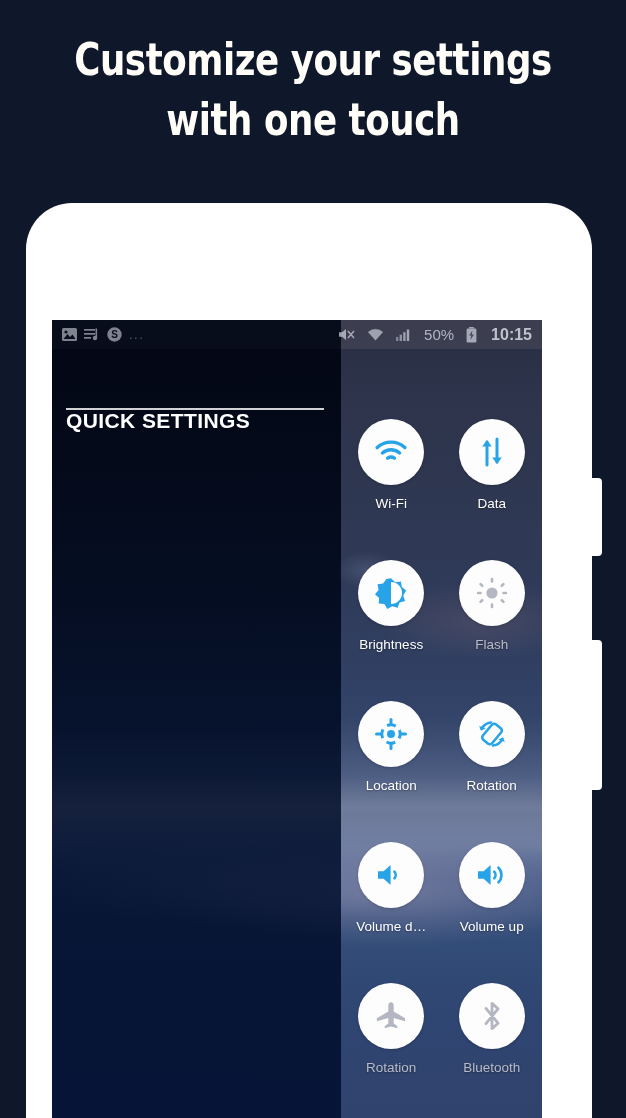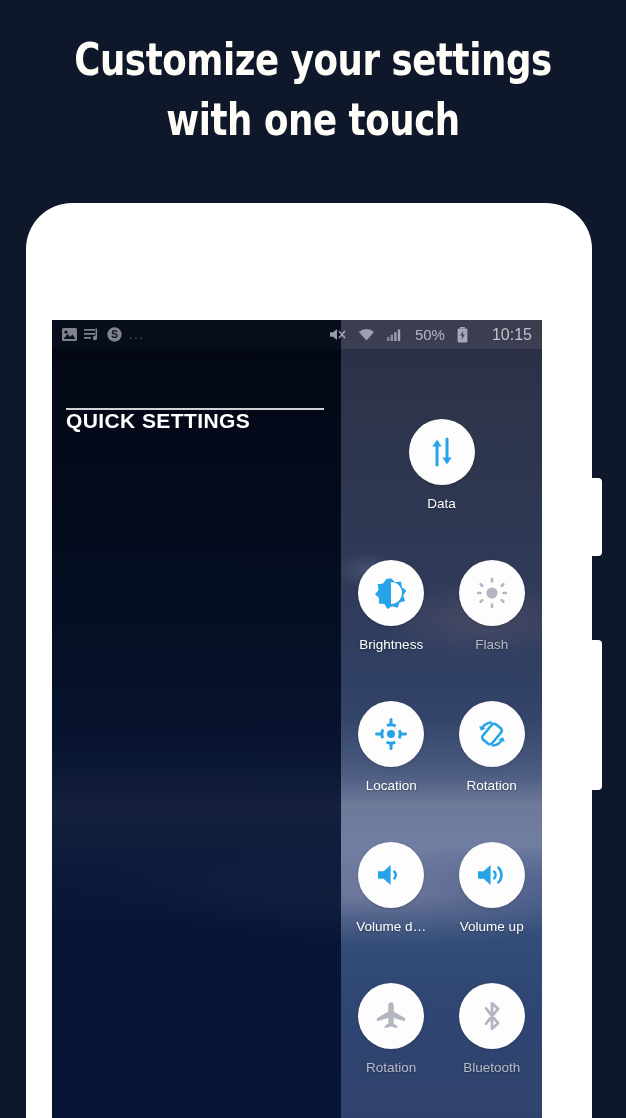--- a/index.html
+++ b/index.html
@@ -109,21 +109,21 @@
       rgba(58,76,118,.80)100%);
   }
   #statusbar-right{
     position:absolute; left:0; top:0; width:201px; height:29px;
     background:rgba(62,64,82,.90);
     display:flex; align-items:center; justify-content:flex-end;
     gap:12px; padding-right:10px;
   }
   #statusbar-right .sicon{ display:flex; align-items:center; opacity:.72; }
   #statusbar-right .stext{ color:#cfd2dd; font-size:15px; opacity:.80; }
-  #clock{ color:#d6d9e3; font-size:16px; opacity:.85; margin-left:12px; }
+  #clock{ color:#d6d9e3; font-size:16px; opacity:.85; margin-left:2px;font-weight:bold; }
 
   
   #tile-grid{
     position:absolute; left:0; top:95px; width:201px;
   }
   .tile-row{ display:flex; height:141px; }
   .tile{
     flex:1; display:flex; flex-direction:column;
     align-items:center; padding-top:4px;
   }
@@ -217,20 +217,32 @@
             <rect x="0.6" y="1.4" width="9.8" height="14.2" rx="1.4" fill="#cfd2dd"></rect>
             <path d="M6.4 3.4 L3.2 8.6 h2.1 L4.4 13 L7.9 7.5 H5.7 Z" fill="#454a60"></path>
           </svg>
         </span>
         <span id="clock">10:15</span>
       </div>
 
       <div id="tile-grid">
 
         <div class="tile-row">
+          <div class="tile on">
+            <div class="tile-circle">
+              <span>
+                <svg width="32" height="24" viewBox="0 0 32 24">
+                  <path d="M2.2 7.6 A20 20 0 0 1 29.8 7.6" stroke="#27a4e8" stroke-width="3.4" fill="none" stroke-linecap="round"></path>
+                  <path d="M7.4 13 A13 13 0 0 1 24.6 13" stroke="#27a4e8" stroke-width="3.4" fill="none" stroke-linecap="round"></path>
+                  <path d="M12.6 18.1 A6.2 6.2 0 0 1 19.4 18.1" stroke="#27a4e8" stroke-width="3.4" fill="none" stroke-linecap="round"></path>
+                </svg>
+              </span>
+            </div>
+            <div class="tile-label">Wi-Fi</div>
+          </div>
 
           <div class="tile on">
             <div class="tile-circle">
               <span>
                 <svg width="28" height="30" viewBox="0 0 28 30">
                   <path d="M9 28 V5" stroke="#27a4e8" stroke-width="3" stroke-linecap="round"></path>
                   <path d="M9 3 L4.2 9.6 H13.8 Z" fill="#27a4e8"></path>
                   <path d="M19 2 V25" stroke="#27a4e8" stroke-width="3" stroke-linecap="round"></path>
                   <path d="M19 27 L14.2 20.4 H23.8 Z" fill="#27a4e8"></path>
                 </svg>

